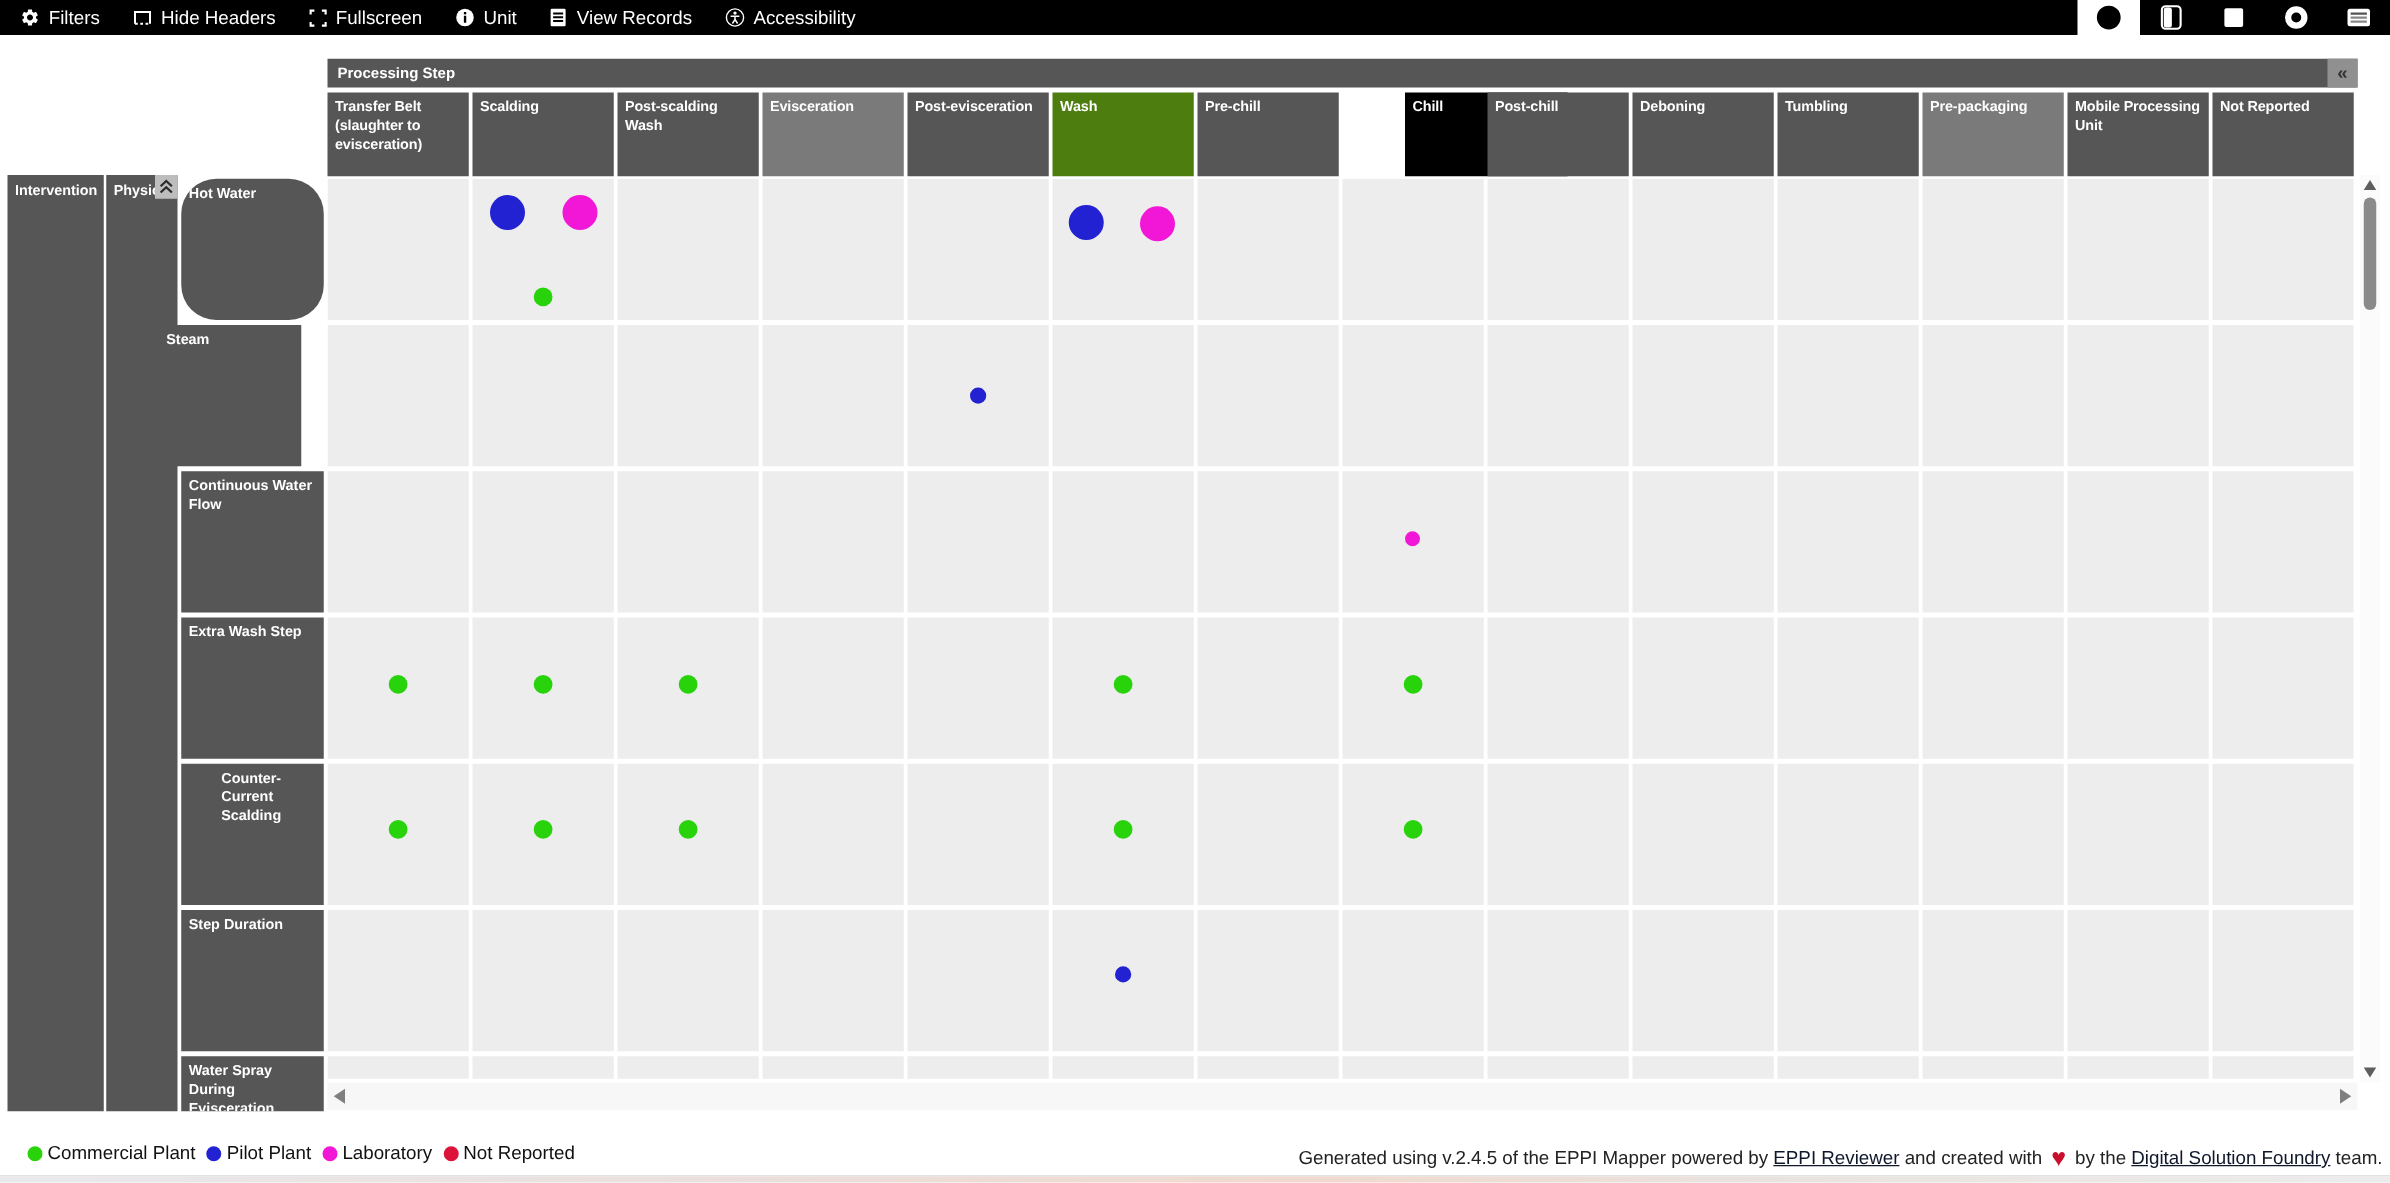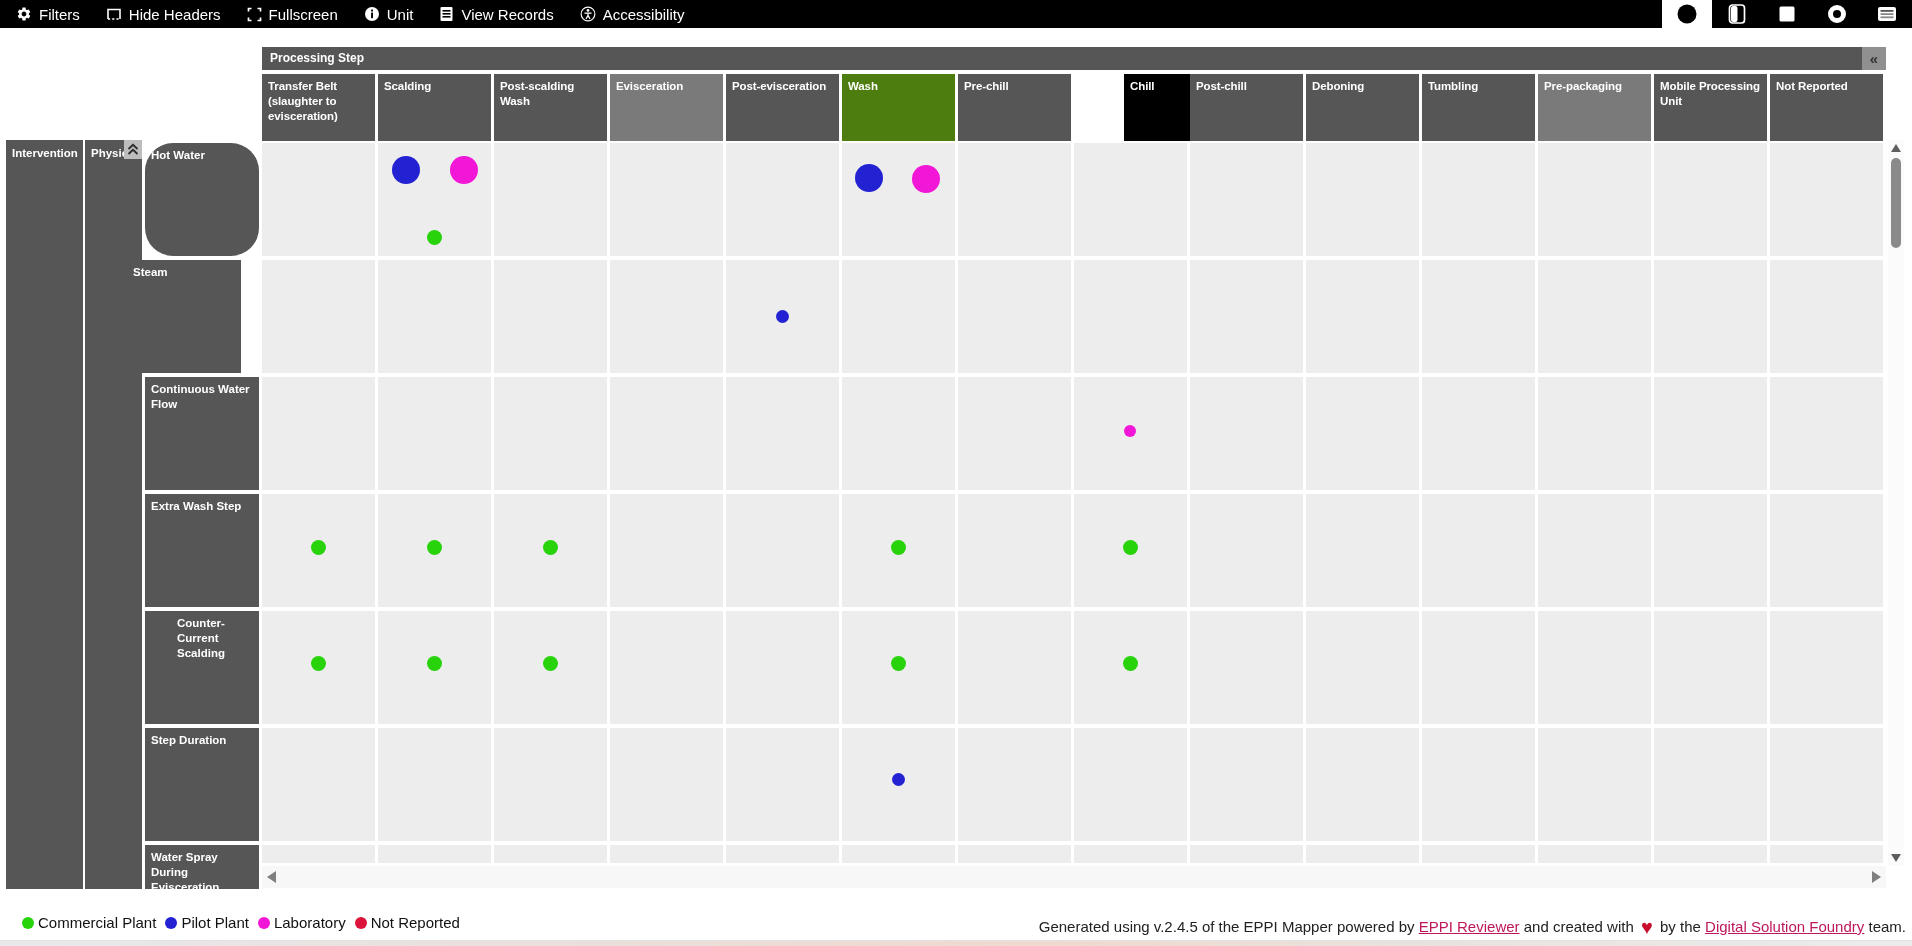--- a/index.html
+++ b/index.html
@@ -49,21 +49,21 @@
   .hsb { position:absolute; left:262px; top:866px; width:1624px; height:22px; background:#f7f7f7; }
   .tri-left  { left:5px; top:5px;  border-top:6px solid transparent; border-bottom:6px solid transparent; border-right:9px solid #7f7f7f; }
   .tri-right { right:5px; top:5px; border-top:6px solid transparent; border-bottom:6px solid transparent; border-left:9px solid #7f7f7f; }
 
   
   #legend { position:absolute; left:22px; top:914px; display:flex; align-items:center; gap:9px;
             font-size:15px; color:#111; }
   .leg-item { display:flex; align-items:center; gap:4px; }
   .leg-dot { width:12px; height:12px; border-radius:50%; display:inline-block; }
   .credit { position:absolute; right:6px; top:916px; font-size:15px; color:#222; white-space:nowrap; }
-  .credit a { color:#be185d; text-decoration:underline; cursor:pointer; }
+  .credit a { color:#0f172a; text-decoration:underline; cursor:pointer; }
   .heart { color:#c8102e; font-size:20px; vertical-align:-2px; padding:0 3px; }
   .bottom-strip { position:absolute; left:0; bottom:0; width:1912px; height:6px;
       background:linear-gradient(to right,#e9e9ec 0%,#eadfdb 30%,#f0d9cf 55%,#e8e3de 75%,#ececec 100%);
       border-top:1px solid #e2e2e2; }
 </style>
 </head>
 <body>
 
 <header class="toolbar">
   <div class="tb-left">

